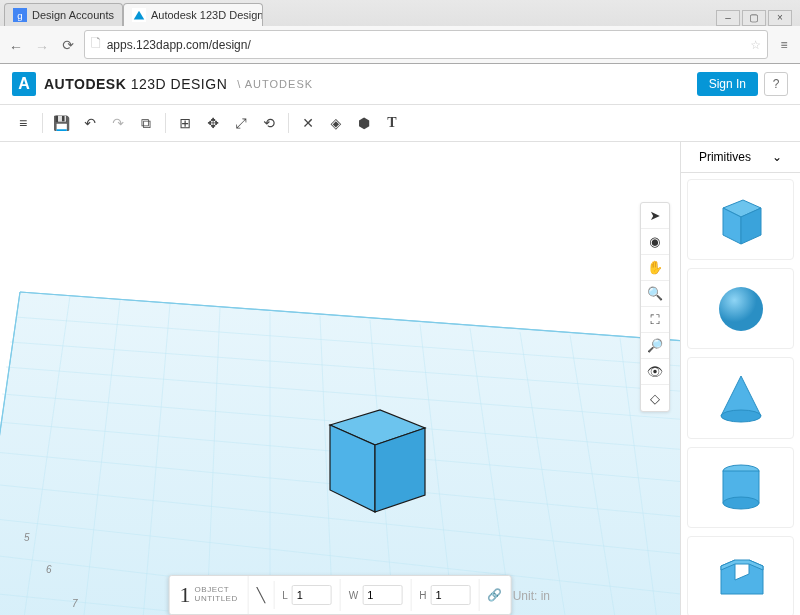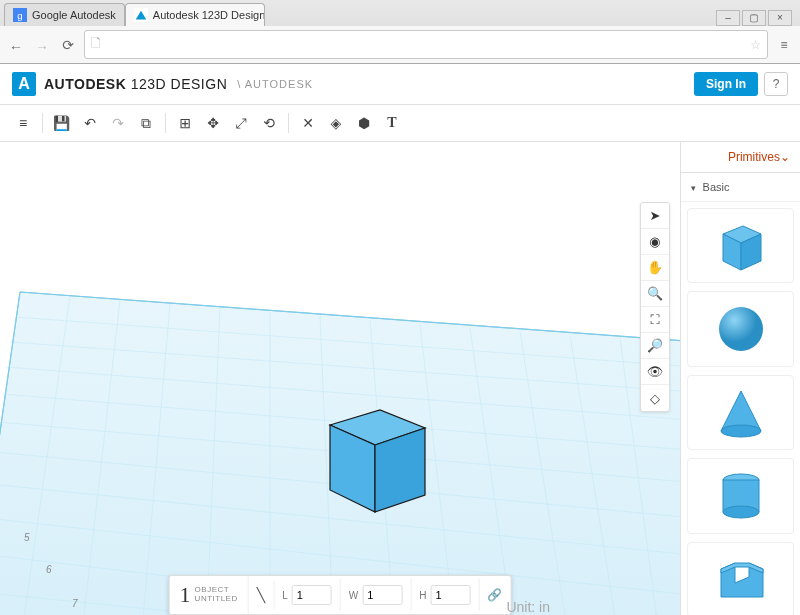--- a/index.html
+++ b/index.html
@@ -19,21 +19,21 @@
 .nav-btn { width: 20px; height: 20px; display: flex; align-items: center; justify-content: center; color: #666; font-size: 14px; }
 .url-bar { flex: 1; display: flex; align-items: center; gap: 6px; background: #fff; border: 1px solid #c8c8c8; border-radius: 3px; padding: 3px 6px; font-size: 12px; color: #333; }
 .chrome-menu { width: 20px; height: 20px; display: flex; align-items: center; justify-content: center; color: #666; }
 
 
 .app-header { display: flex; align-items: center; padding: 8px 12px; background: #fff; border-bottom: 1px solid #e0e0e0; }
 .app-logo { width: 24px; height: 24px; background: #0696d7; color: #fff; font-weight: bold; display: flex; align-items: center; justify-content: center; font-size: 16px; border-radius: 2px; }
 .app-title { margin-left: 8px; font-size: 14px; color: #222; letter-spacing: .5px; }
 .app-title b { font-weight: 700; }
 .app-subtitle { margin-left: 10px; color: #999; font-size: 11px; letter-spacing: 1px; }
-.signin-btn { margin-left: auto; background: #0696d7; color: #fff; padding: 5px 12px; border-radius: 3px; font-size: 12px; font-weight: bold; border: none; }
+.signin-btn { margin-left: auto; background: #0696d7; color: #fff; padding: 5px 12px; border-radius: 3px; font-size: 12px; font-weight: normal; border: none; }
 .help-btn { margin-left: 6px; width: 24px; height: 24px; border: 1px solid #ccc; background: #fff; color: #666; border-radius: 3px; font-size: 12px; }
 
 
 .toolbar { display: flex; align-items: center; padding: 6px 10px; background: #fff; border-bottom: 1px solid #e0e0e0; gap: 2px; }
 .tool-btn { width: 26px; height: 24px; display: flex; align-items: center; justify-content: center; color: #444; font-size: 14px; border-radius: 3px; }
 .tool-sep { width: 1px; height: 20px; background: #e0e0e0; margin: 0 4px; }
 
 
 .workspace { display: flex; height: calc(615px - 26px - 30px - 42px - 36px); }
 .canvas-area { flex: 1; position: relative; background: #fff; overflow: hidden; }
@@ -48,49 +48,49 @@
 
 .view-toolbar { position: absolute; right: 10px; top: 60px; display: flex; flex-direction: column; background: #fff; border: 1px solid #ddd; border-radius: 3px; box-shadow: 0 1px 3px rgba(0,0,0,.1); }
 .view-btn { width: 28px; height: 26px; display: flex; align-items: center; justify-content: center; color: #333; font-size: 13px; border-bottom: 1px solid #eee; }
 .view-btn:last-child { border-bottom: none; }
 
 
 .axis-num { position: absolute; color: #888; font-size: 10px; font-style: italic; }
 
 
 .primitives-panel { width: 120px; background: #fff; border-left: 1px solid #e0e0e0; display: flex; flex-direction: column; }
-.panel-header { display: flex; align-items: center; justify-content: flex-end; padding: 8px 10px; border-bottom: 1px solid #e0e0e0; font-size: 12px; color: #c2410c; }
+.panel-header { display: flex; align-items: center; justify-content: center; padding: 8px 10px; border-bottom: 1px solid #e0e0e0; font-size: 12px; color: #000000; gap: 21px; }
 .panel-section { padding: 8px 10px; font-size: 11px; color: #555; border-bottom: 1px solid #f0f0f0; }
 .panel-section .chev { font-size: 9px; margin-right: 4px; }
 .shape-list { flex: 1; overflow-y: auto; padding: 6px; display: flex; flex-direction: column; gap: 8px; }
 .shape-item { height: 82px; border: 1px solid #eee; border-radius: 4px; display: flex; align-items: center; justify-content: center; background: #fff; }
 
 
 .bottom-bar { position: absolute; bottom: 8px; left: 50%; transform: translateX(-50%); display: flex; align-items: center; background: #fff; border: 1px solid #ddd; border-radius: 3px; box-shadow: 0 1px 4px rgba(0,0,0,.15); }
 .sel-info { display: flex; align-items: center; gap: 4px; padding: 6px 10px; border-right: 1px solid #eee; }
 .sel-num { font-size: 22px; font-weight: 300; color: #333; font-family: Georgia, serif; }
 .sel-label { font-size: 8px; color: #888; line-height: 1.1; letter-spacing: .5px; }
 .dim-seg { display: flex; align-items: center; gap: 4px; padding: 6px 8px; border-right: 1px solid #eee; }
 .dim-seg .dlabel { font-size: 10px; color: #777; }
 .dim-seg input { width: 40px; font-size: 11px; border: 1px solid #ddd; padding: 3px 4px; border-radius: 2px; }
 .link-icon { padding: 6px 8px; color: #777; }
 
-.unit-label { position: absolute; right: 130px; bottom: 8px; font-size: 14px; color: #aaa; text-align: center; }
+.unit-label { position: absolute; right: 130px; bottom: 20px; font-size: 12px; color: #aaa; text-align: center; }
 </style>
 </head>
 <body>
 
 <div class="browser-chrome">
   <div class="tabs-row">
     <div class="tab inactive">
       <svg class="favicon" viewBox="0 0 16 16">
           <rect width="16" height="16" fill="#4285f4"></rect>
           <text x="8" y="12" font-size="11" fill="#fff" text-anchor="middle" font-family="Arial">g</text>
         </svg>
-      <span>Google Autodesk</span>
+      <span>Design Accounts</span>
     </div>
     <div class="tab active">
       <svg class="favicon" viewBox="0 0 16 16">
           <rect width="16" height="16" fill="#fff"></rect>
           <path d="M2 13 L8 3 L14 13 Z" fill="#0696d7"></path>
         </svg>
       <span>Autodesk 123D Design</span>
 
     </div>
     <div class="window-ctrls">
@@ -98,20 +98,21 @@
       <div class="window-btn">▢</div>
       <div class="window-btn">×</div>
     </div>
   </div>
   <div class="nav-row">
     <div class="nav-btn">←</div>
     <div class="nav-btn" style="opacity:.4">→</div>
     <div class="nav-btn">⟳</div>
     <div class="url-bar">
       <span style="color:#aaa">🗋</span>
+      <span>apps.123dapp.com/design/</span>
       <span style="margin-left:auto;color:#ccc">☆</span>
     </div>
     <div class="chrome-menu">≡</div>
   </div>
 </div>
 
 <div class="app-header">
   <div class="app-logo">A</div>
   <div class="app-title">
     <b>AUTODESK</b>&nbsp;<span>123D DESIGN</span>
@@ -236,24 +237,20 @@
     </div>
 
     <div class="unit-label">Unit: in</div>
   </div>
 
   <div class="primitives-panel">
     <div class="panel-header">
       <span>Primitives</span>
       <span>⌄</span>
     </div>
-    <div class="panel-section">
-      <span class="chev">▾</span>
-      <span>Basic</span>
-    </div>
     <div class="shape-list">
       <div class="shape-item">
         <svg width="60" height="60" viewBox="0 0 60 60">
             <polygon points="12,18 32,10 50,18 30,27" fill="#6cc4ee" stroke="#2a8fc4"></polygon>
             <polygon points="12,18 30,27 30,54 12,45" fill="#4fb3e8" stroke="#2a8fc4"></polygon>
             <polygon points="30,27 50,18 50,45 30,54" fill="#3aa3db" stroke="#2a8fc4"></polygon>
           </svg>
       </div>
       <div class="shape-item">
         <svg width="60" height="60" viewBox="0 0 60 60">

